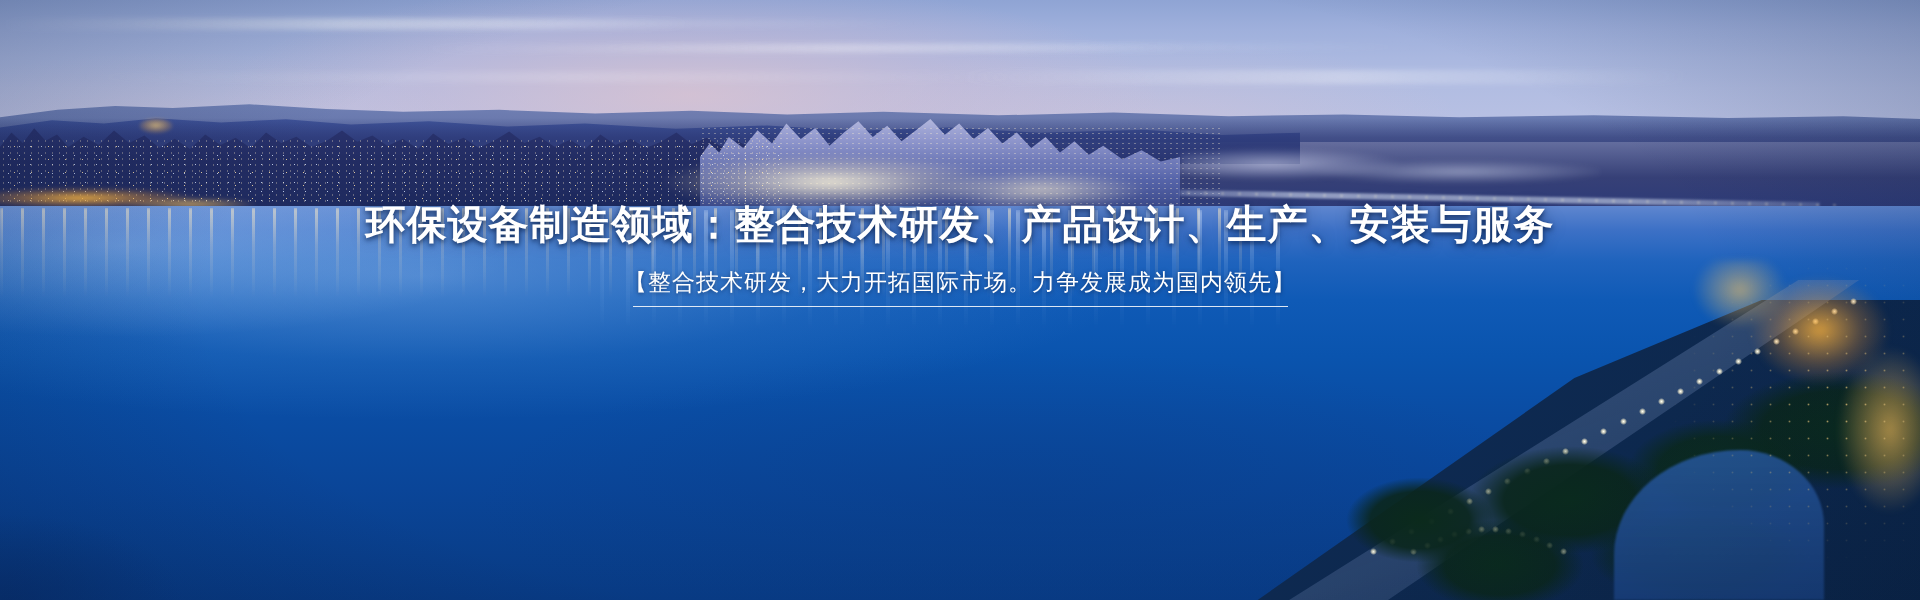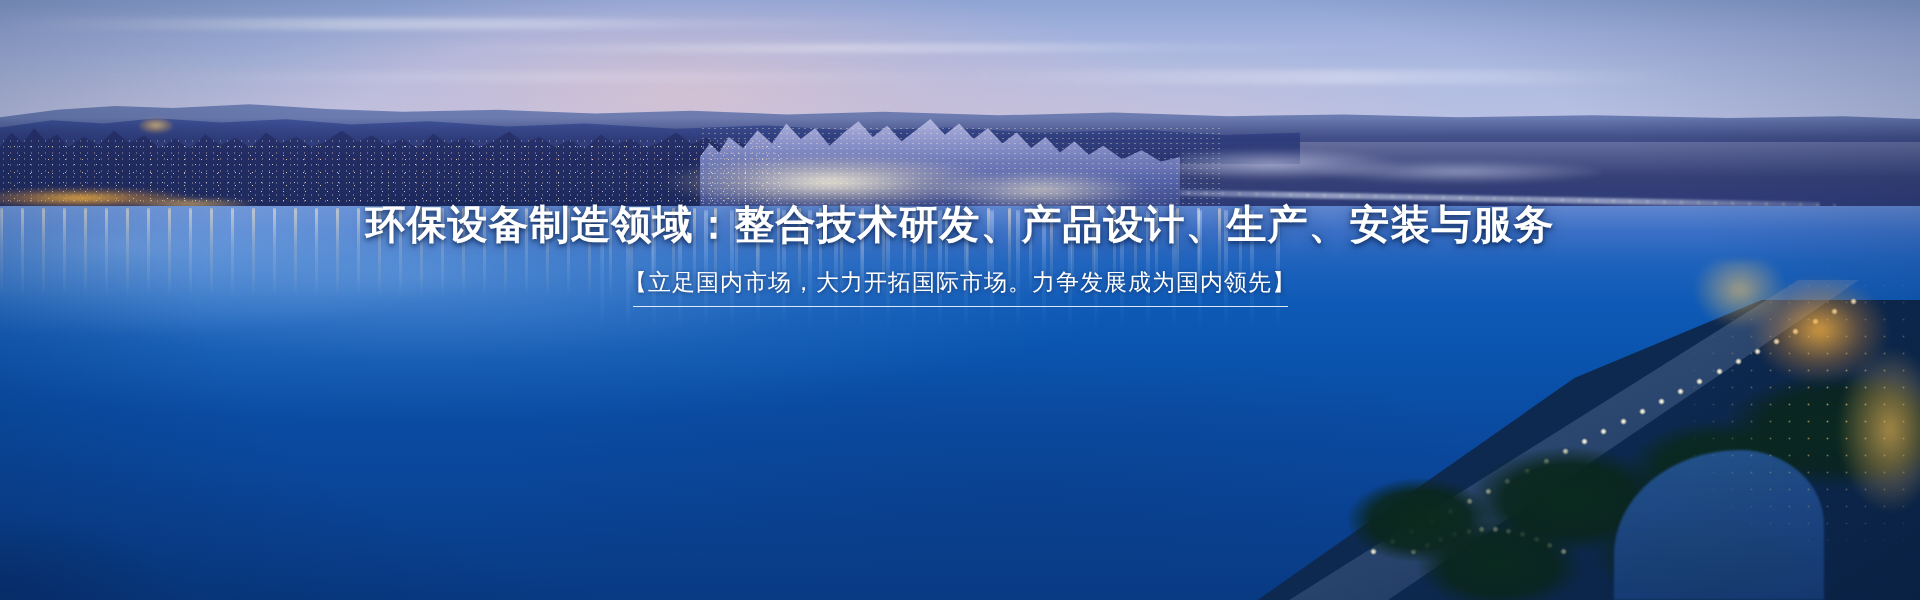--- a/index.html
+++ b/index.html
@@ -493,17 +493,17 @@
   <div class="trees"></div>
   <div class="inlet"></div>
   <div class="golden-cluster"></div>
   <div class="golden-dots"></div>
   <div class="left-bottom-shore"></div>
 
   <div class="vignette"></div>
 
   <div class="overlay">
     <div class="headline">环保设备制造领域：整合技术研发、产品设计、生产、安装与服务</div>
-    <div class="subhead">【立足国内市场，大力开拓国际市场。力争发展成为国内领先】</div>
+    <div class="subhead">【整合技术研发，大力开拓国际市场。力争发展成为国内领先】</div>
     <div class="divider"></div>
   </div>
 
 </div>
 
 </body></html>

